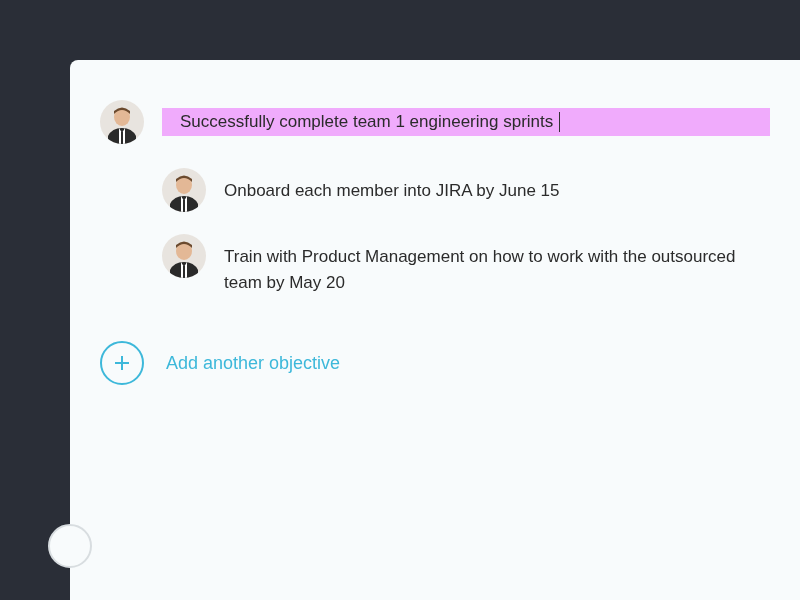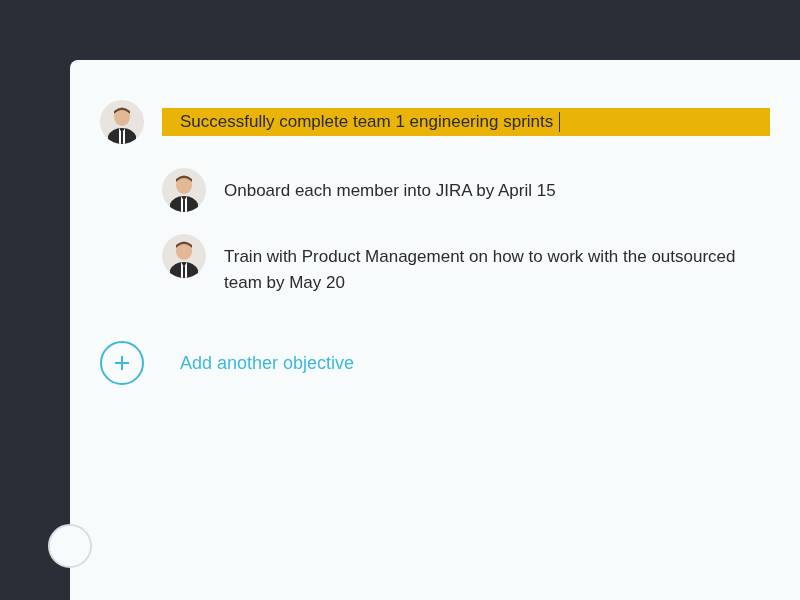--- a/index.html
+++ b/index.html
@@ -22,21 +22,21 @@
     padding: 40px 30px 40px 30px;
   }
   .objective-row {
     display: flex;
     align-items: center;
     gap: 18px;
     margin-bottom: 16px;
   }
   .objective-row.main .text-wrap {
     flex: 1;
-    background: #eab308;
+    background: #f0abfc;
     padding: 4px 18px;
     font-size: 17px;
     color: #2b2b2b;
     display: flex;
     align-items: center;
   }
   .cursor {
     display: inline-block;
     width: 1px;
     height: 20px;
@@ -66,21 +66,21 @@
     border-radius: 50%;
     overflow: hidden;
     flex-shrink: 0;
   }
   .avatar { width: 44px; height: 44px; }
   .avatar-sm { width: 44px; height: 44px; }
   .avatar svg, .avatar-sm svg { width: 100%; height: 100%; display: block; }
   .add-row {
     display: flex;
     align-items: center;
-    gap: 36px;
+    gap: 22px;
     margin-top: 46px;
     margin-left: 0;
   }
   .plus-btn {
     width: 44px;
     height: 44px;
     border: 2px solid #3db8da;
     border-radius: 50%;
     display: flex;
     align-items: center;
@@ -134,21 +134,21 @@
       <div class="avatar-sm">
         <svg viewBox="0 0 44 44">
           <rect width="44" height="44" fill="#e8e4df"></rect>
           <ellipse cx="22" cy="17" rx="8" ry="9" fill="#e3b896"></ellipse>
           <path d="M14 14 Q22 6 30 14 L30 11 Q22 4 14 11 Z" fill="#6b4a2e"></path>
           <path d="M8 44 L8 36 Q12 28 22 28 Q32 28 36 36 L36 44 Z" fill="#2a2a2a"></path>
           <path d="M19 28 L22 33 L25 28 L25 44 L19 44 Z" fill="#ffffff"></path>
           <path d="M21 32 L23 32 L23 44 L21 44 Z" fill="#2a2a2a"></path>
         </svg>
       </div>
-      <div class="text">Onboard each member into JIRA by April 15</div>
+      <div class="text">Onboard each member into JIRA by June 15</div>
     </div>
 
     <div class="sub-row">
       <div class="avatar-sm">
         <svg viewBox="0 0 44 44">
           <rect width="44" height="44" fill="#e8e4df"></rect>
           <ellipse cx="22" cy="17" rx="8" ry="9" fill="#e3b896"></ellipse>
           <path d="M14 14 Q22 6 30 14 L30 11 Q22 4 14 11 Z" fill="#6b4a2e"></path>
           <path d="M8 44 L8 36 Q12 28 22 28 Q32 28 36 36 L36 44 Z" fill="#2a2a2a"></path>
           <path d="M19 28 L22 33 L25 28 L25 44 L19 44 Z" fill="#ffffff"></path>

